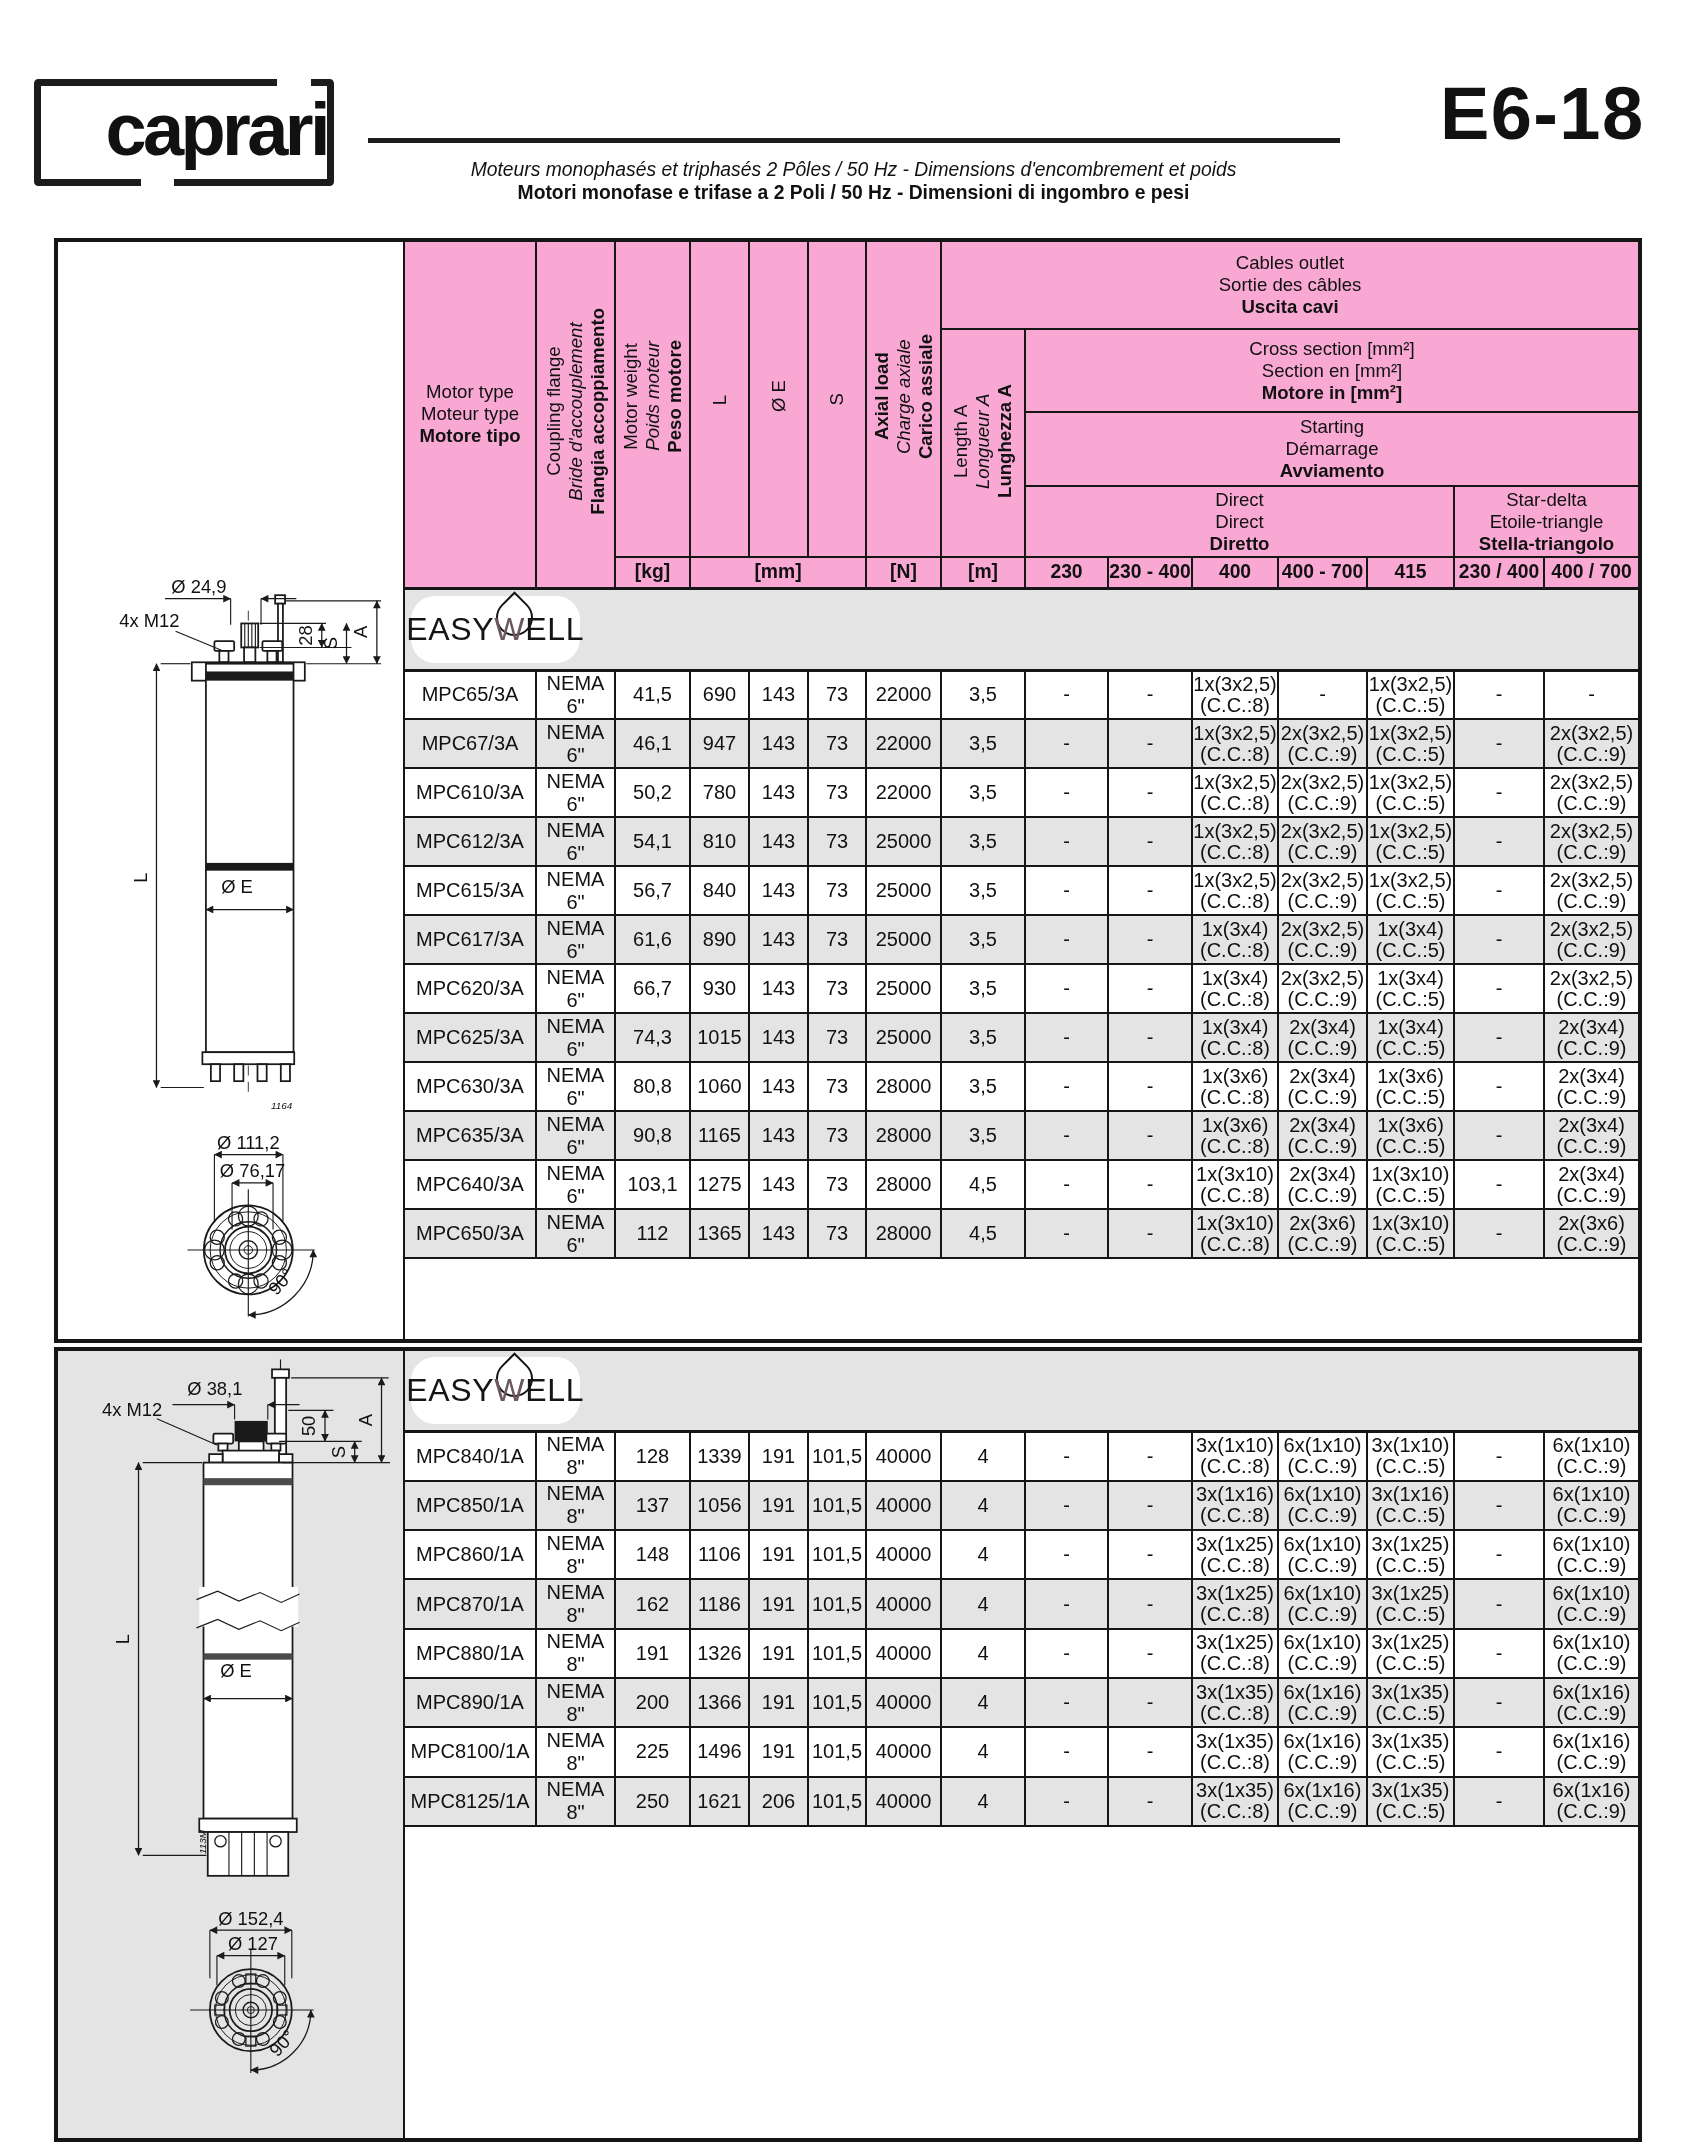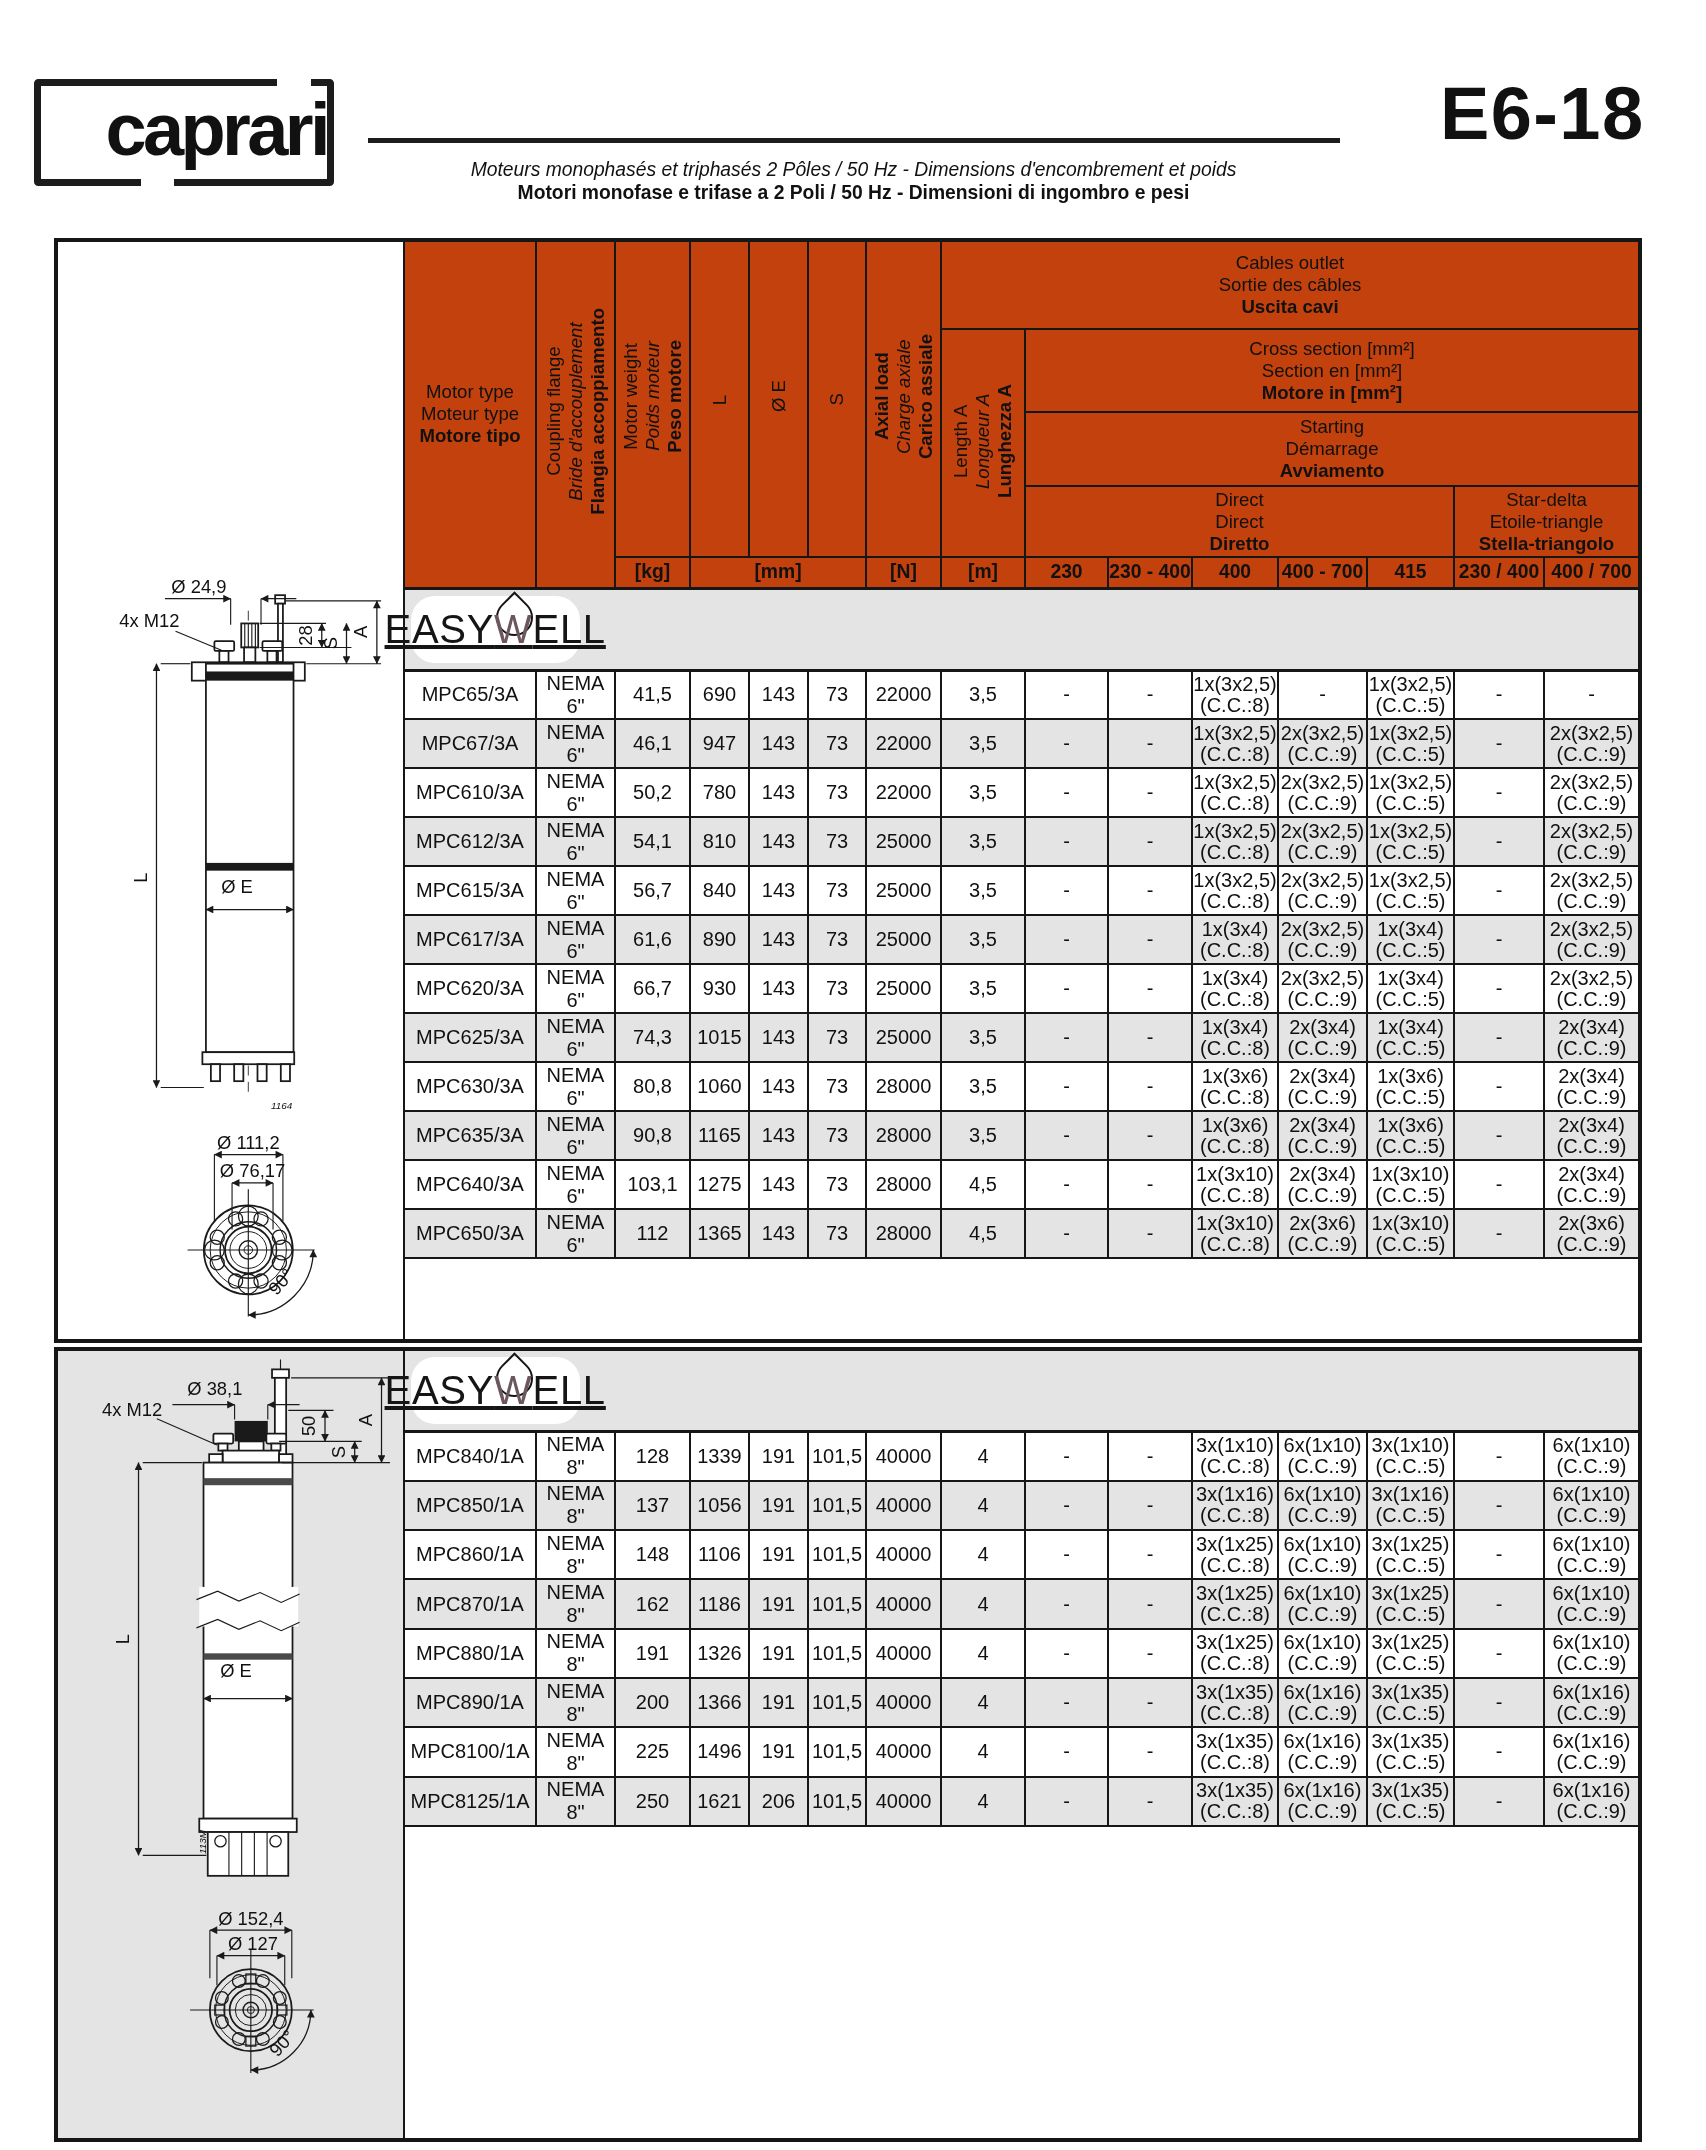--- a/index.html
+++ b/index.html
@@ -21,21 +21,21 @@
   .subtitle{position:absolute;left:0;top:158px;width:1707px;text-align:center;font-size:19.3px;line-height:23px;}
   .subtitle .fr{font-style:italic;}
   .subtitle .it{font-weight:bold;}
 
   
   .twrap1{position:absolute;left:54px;top:238px;}
   .twrap2{position:absolute;left:54px;top:1347px;}
   table.t{border-collapse:collapse;table-layout:fixed;width:1583px;border:4.3px solid #161616;}
   table.t th,table.t td{border:2.1px solid #161616;padding:0;text-align:center;vertical-align:middle;
       font-size:20px;font-weight:normal;overflow:hidden;}
-  table.t th{background:#c2410c;font-size:18.6px;line-height:22px;}
+  table.t th{background:#f9a8d4;font-size:18.6px;line-height:22px;}
   th.wbg{background:#fff;}
   td.draw{background:#fff;vertical-align:top;padding:0;position:relative;overflow:hidden;}
   tr.hr1{height:89px;} tr.hr2{height:77px;} tr.hr3{height:74px;} tr.hr4{height:71px;}
   tr.hr5{height:31px;} tr.hr5 th{font-weight:bold;font-size:19.3px;}
   tr.easyrow{height:82px;}
   tr.easyrow td{background:#e4e4e4;text-align:left;border-top:3.6px solid #161616;border-bottom:3.6px solid #161616;overflow:visible;}
   tr.data{height:49px;}
   tr.data td{border-top-width:2.9px;}
   tr.g td{background:#e4e4e4;}
   tr.w td{background:#fff;}
@@ -47,21 +47,21 @@
   .rot{writing-mode:vertical-rl;transform:rotate(180deg);display:inline-block;white-space:nowrap;
        font-size:18.6px;line-height:22px;}
   .rot span{display:block;}
   .rot .fr{font-style:italic;}
   .rot .it{font-weight:bold;}
   .rot .bld{font-weight:bold;}
   td.cc{font-size:18px;line-height:21px;white-space:pre-line;}
 
   
   .ewlogo{position:relative;margin-left:5.7px;width:169px;height:67px;background:#fff;border-radius:24px;
-          display:flex;align-items:center;justify-content:center;font-size:40px;color:#151515;letter-spacing:0.7px;text-decoration:underline;}
+          display:flex;align-items:center;justify-content:center;font-size:32px;color:#151515;letter-spacing:0.7px;}
   .wwrap{position:relative;width:43px;height:43px;display:inline-flex;align-items:center;justify-content:center;}
   .drop{position:absolute;left:2.1px;top:-8.6px;width:37px;height:37px;border:2.9px solid #151515;
         border-radius:0 50% 50% 50%;transform:rotate(45deg);box-sizing:border-box;}
   .wletter{position:relative;color:#6b575c;}
 
   
   svg text.dl{font-family:"Liberation Sans",sans-serif;font-size:26px;fill:#111;}
   svg text.dls{font-family:"Liberation Sans",sans-serif;font-size:14px;font-style:italic;fill:#111;}
   svg .ol{stroke:#1a1a1a;stroke-width:2.5;fill:#fff;}
   svg .thin{stroke:#1a1a1a;stroke-width:1.6;fill:none;}

